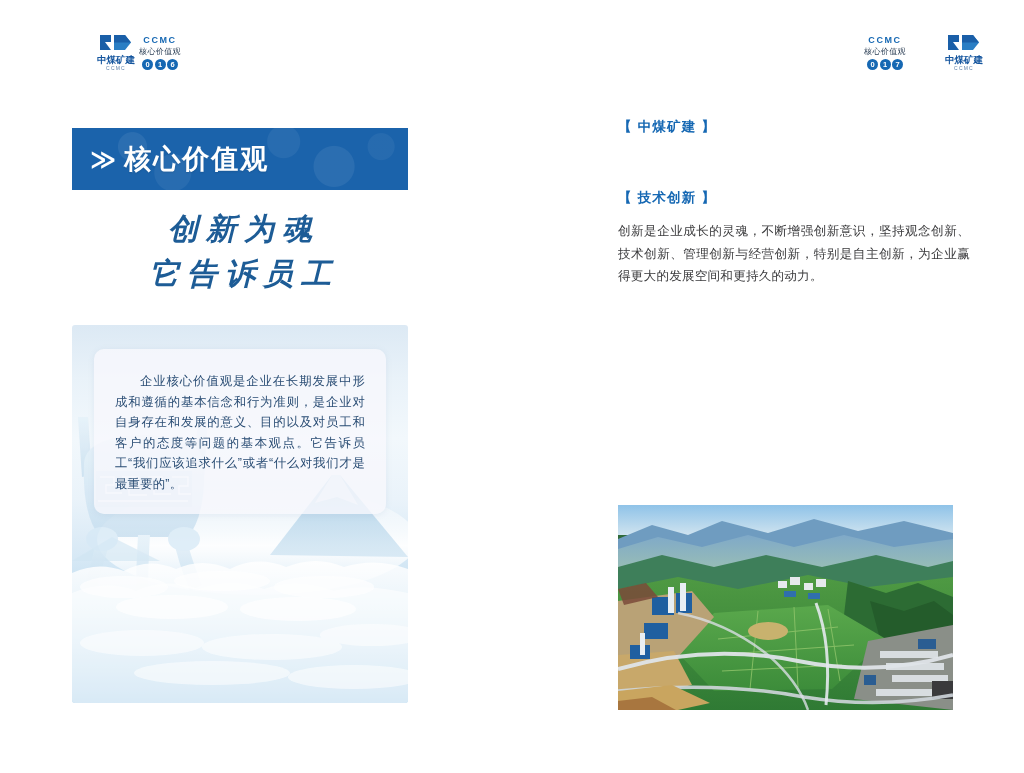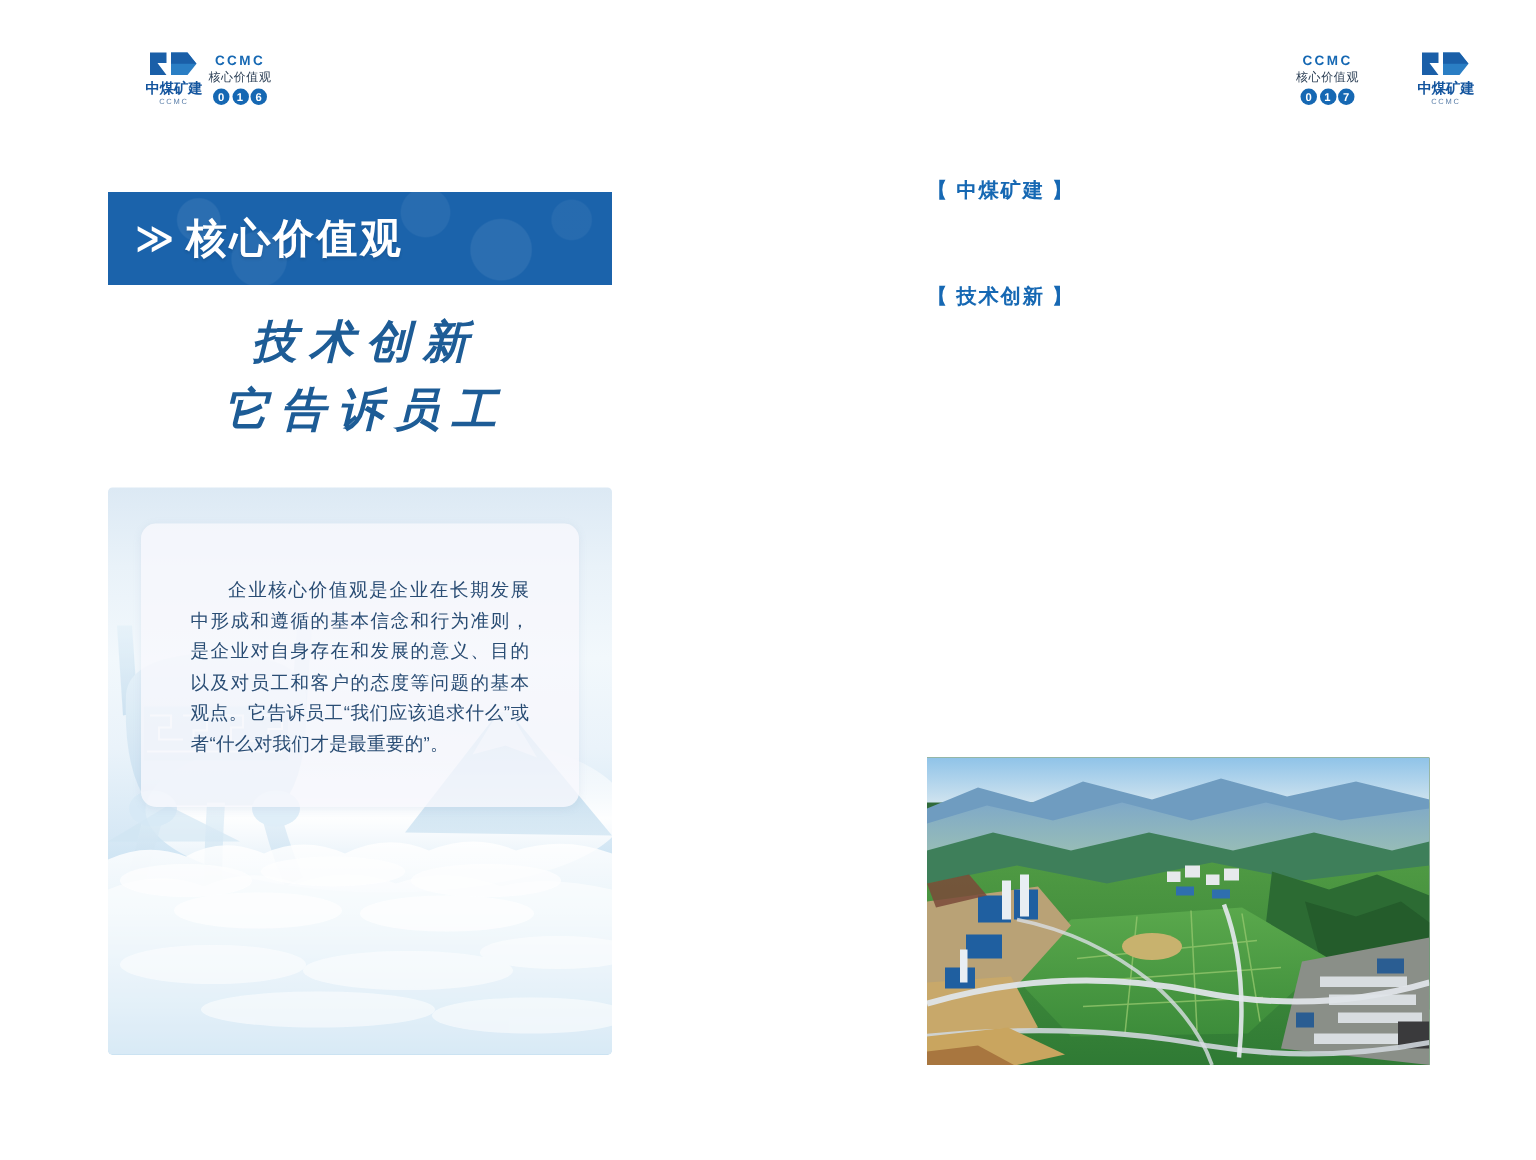--- a/index.html
+++ b/index.html
@@ -196,21 +196,21 @@
     left: 22px;
     top: 24px;
     width: 292px;
     border-radius: 10px;
     background: rgba(247,248,252,0.80);
     box-shadow: 0 1px 6px rgba(120,150,180,0.12);
     padding: 18px 17px 16px 17px;
     box-sizing: border-box;
   }
   .value-card p {
-    margin: 16px;
+    margin: 4px;
     color: #2a4d74;
     font-size: 12.4px;
     line-height: 20.5px;
     text-align: justify;
     text-indent: 25px;
     letter-spacing: 0.2px;
   }
 
   
   .rcol {
@@ -301,21 +301,21 @@
     <div class="brand-en">CCMC</div>
   </div>
 </div>
 
 <div class="banner">
   <span class="banner-chevrons">≫</span>
   <span class="banner-text" style="padding-left:0">核心价值观</span>
 </div>
 
 <div class="slogan">
-  <div class="slogan-line">技术创新</div>
+  <div class="slogan-line">创新为魂</div>
   <div class="slogan-line">它告诉员工</div>
 </div>
 
 <div class="left-visual">
   <svg class="scene" viewBox="0 0 336 378" preserveAspectRatio="none">
     <defs>
       <linearGradient id="glow" x1="0" y1="0" x2="0" y2="1">
         <stop offset="0%" stop-color="#ffffff" stop-opacity="0.0"></stop>
         <stop offset="55%" stop-color="#ffffff" stop-opacity="0.95"></stop>
         <stop offset="100%" stop-color="#ffffff" stop-opacity="0.2"></stop>
@@ -385,20 +385,21 @@
 
   <div class="value-card">
     <p>企业核心价值观是企业在长期发展中形成和遵循的基本信念和行为准则，是企业对自身存在和发展的意义、目的以及对员工和客户的态度等问题的基本观点。它告诉员工“我们应该追求什么”或者“什么对我们才是最重要的”。</p>
   </div>
 </div>
 
 <div class="rcol">
   <h3 class="sec-head">【 中煤矿建 】</h3>
   <div class="sec-gap"></div>
   <h3 class="sec-head">【 技术创新 】</h3>
+  <p class="sec-body">创新是企业成长的灵魂，不断增强创新意识，坚持观念创新、技术创新、管理创新与经营创新，特别是自主创新，为企业赢得更大的发展空间和更持久的动力。</p>
 </div>
 
 <div class="right-photo">
   <svg viewBox="0 0 335 205" preserveAspectRatio="none">
     <defs>
       <linearGradient id="sky2" x1="0" y1="0" x2="0" y2="1">
         <stop offset="0%" stop-color="#8fc3e8"></stop>
         <stop offset="100%" stop-color="#cfe3ef"></stop>
       </linearGradient>
       <linearGradient id="farhill" x1="0" y1="0" x2="0" y2="1">

